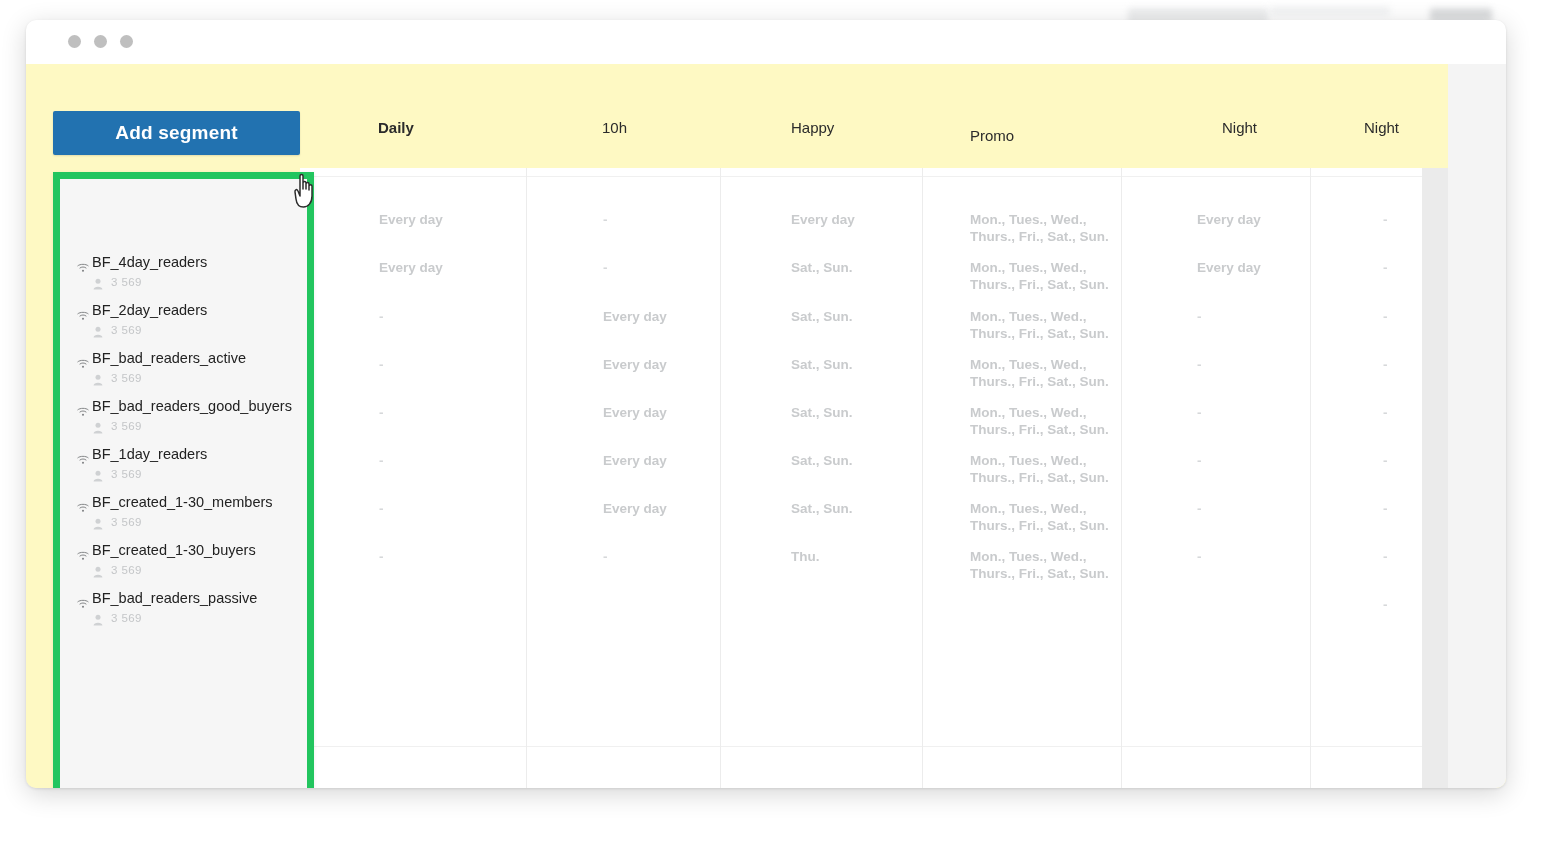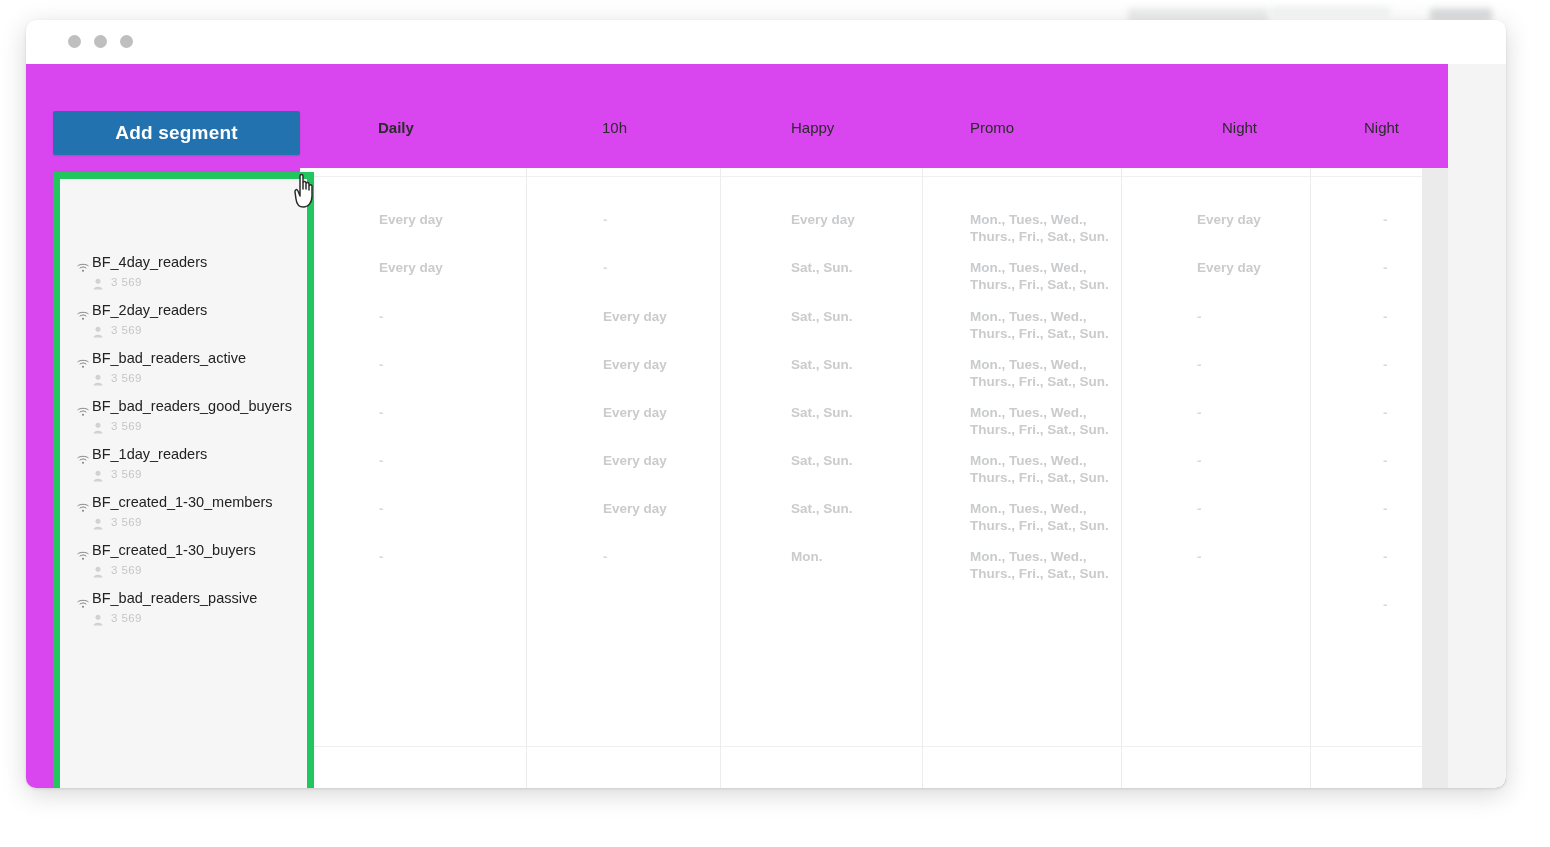--- a/index.html
+++ b/index.html
@@ -25,21 +25,21 @@
     overflow:hidden;
   }
   .titlebar{
     position:absolute;left:0;top:0;width:1480px;height:44px;background:#ffffff;
     border-bottom:1px solid #e4e4e4;
   }
   .dots{position:absolute;left:42px;top:15px;display:flex;gap:13px;}
   .dot{width:13px;height:13px;border-radius:50%;background:#bfbfbf;}
 
   .content{
-    position:absolute;left:0;top:44px;width:1480px;height:724px;background:#d946ef;
+    position:absolute;left:0;top:44px;width:1480px;height:724px;background:#fef9c3;
   }
 
   
   .toolbar{position:absolute;left:0;top:0;width:1480px;height:89px;}
   .add-segment{
     position:absolute;left:27px;top:47px;width:247px;height:44px;
     background:#2272b0;border:none;border-radius:2px;
     color:#ffffff;font-size:19px;font-weight:bold;
     letter-spacing:.2px;cursor:pointer;
     display:flex;align-items:center;justify-content:center;
@@ -119,21 +119,21 @@
   <div class="content">
 
     <div class="toolbar">
       <button class="add-segment">
         <span>Add segment</span>
       </button>
       <div id="col-heads">
           <div class="col-head" style="left: 352px; font-weight: bold;">Daily</div>
           <div class="col-head" style="left: 576px;">10h</div>
           <div class="col-head" style="left: 765px;">Happy</div>
-          <div class="col-head" style="left: 944px;">Promo</div>
+          <div class="col-head" style="left: 944px; margin-top: 8px;">Promo</div>
           <div class="col-head" style="left: 1171px; margin-left: 25px;">Night</div>
           <div class="col-head" style="left: 1338px;">Night</div>
         </div>
     </div>
 
     <div class="edge-strip"></div>
     <div class="gutter-right"></div>
 
     <div class="table-wrap" id="table-wrap">
         <div class="col" style="left: 0px; width: 227px;">
@@ -163,21 +163,21 @@
         <div class="col" style="left: 421px; width: 202px;">
           <div class="toprule"></div>
           <div class="bottomrule"></div>
           <div class="cell" style="left: 70px; top: 43px;">Every day</div>
           <div class="cell" style="left: 70px; top: 91px;">Sat., Sun.</div>
           <div class="cell" style="left: 70px; top: 140px;">Sat., Sun.</div>
           <div class="cell" style="left: 70px; top: 188px;">Sat., Sun.</div>
           <div class="cell" style="left: 70px; top: 236px;">Sat., Sun.</div>
           <div class="cell" style="left: 70px; top: 284px;">Sat., Sun.</div>
           <div class="cell" style="left: 70px; top: 332px;">Sat., Sun.</div>
-          <div class="cell" style="left: 70px; top: 380px;">Mon.</div>
+          <div class="cell" style="left: 70px; top: 380px;">Thu.</div>
         </div>
         <div class="col" style="left: 623px; width: 199px;">
           <div class="toprule"></div>
           <div class="bottomrule"></div>
           <div class="cell" style="left: 47px; top: 43px; width: 160px;">Mon., Tues., Wed., Thurs., Fri., Sat., Sun.</div>
           <div class="cell" style="left: 47px; top: 91px; width: 160px;">Mon., Tues., Wed., Thurs., Fri., Sat., Sun.</div>
           <div class="cell" style="left: 47px; top: 140px; width: 160px;">Mon., Tues., Wed., Thurs., Fri., Sat., Sun.</div>
           <div class="cell" style="left: 47px; top: 188px; width: 160px;">Mon., Tues., Wed., Thurs., Fri., Sat., Sun.</div>
           <div class="cell" style="left: 47px; top: 236px; width: 160px;">Mon., Tues., Wed., Thurs., Fri., Sat., Sun.</div>
           <div class="cell" style="left: 47px; top: 284px; width: 160px;">Mon., Tues., Wed., Thurs., Fri., Sat., Sun.</div>

